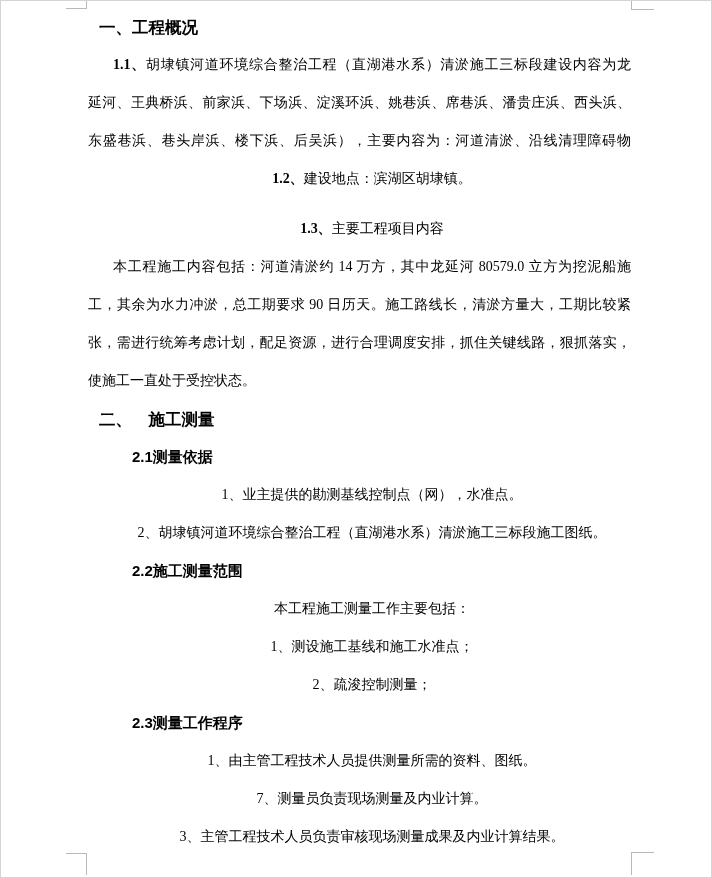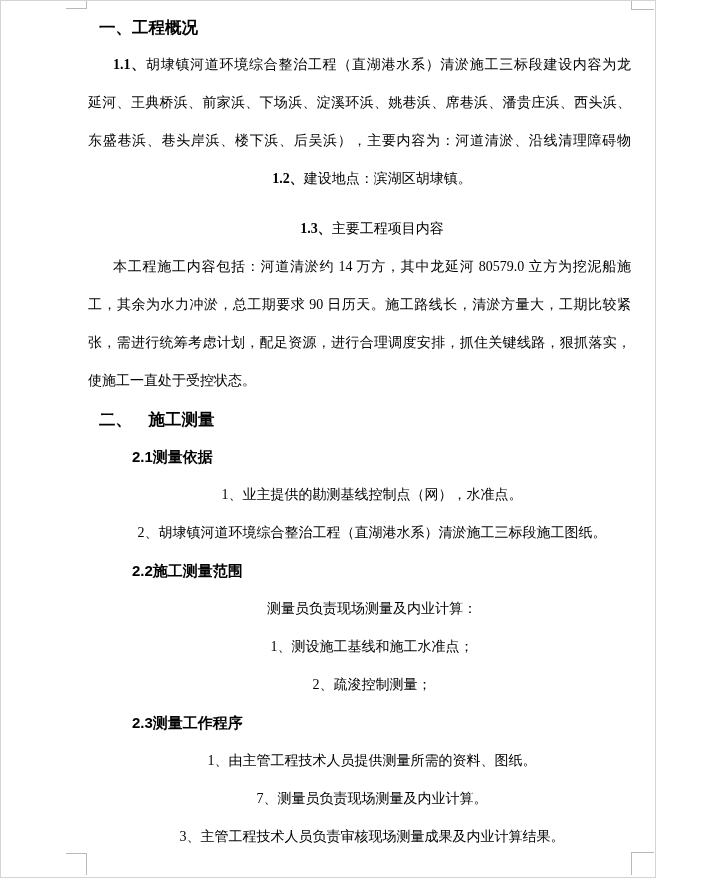--- a/index.html
+++ b/index.html
@@ -3,21 +3,21 @@
 <meta charset="utf-8">
 <style>
   html, body {
     margin: 0;
     padding: 0;
     background: #ffffff;
     font-family: "Liberation Serif", "DejaVu Serif", serif;
   }
   .page {
     position: relative;
-    width: 656px;
+    width: 712px;
     height: 878px;
     background: #ffffff;
     border: 1px solid #d4d4d4;
     box-sizing: border-box;
     overflow: hidden;
   }
   
   .crop { position: absolute; }
   .crop.tl { left: 65px; top: 0;     width: 20px; height: 7px;  border-right: 1px solid #b9b9b9; border-bottom: 1px solid #b9b9b9; }
   .crop.tr { left: 630px; top: 0;    width: 22px; height: 8px;  border-left: 1px solid #b9b9b9;  border-bottom: 1px solid #b9b9b9; }
@@ -76,21 +76,21 @@
       <div class="line item-bold-num" style="margin-top: 12px;"><span class="num">1.3、</span><span>主要工程项目内容</span></div>
       <div class="line indent justify">本工程施工内容包括：河道清淤约 14 万方，其中龙延河 80579.0 立方为挖泥船施</div>
       <div class="line cont justify">工，其余为水力冲淤，总工期要求 90 日历天。施工路线长，清淤方量大，工期比较紧</div>
       <div class="line cont justify">张，需进行统筹考虑计划，配足资源，进行合理调度安排，抓住关键线路，狠抓落实，</div>
       <div class="line cont">使施工一直处于受控状态。</div>
       <div class="line chapter">二、　施工测量</div>
       <div class="line section">2.1测量依据</div>
       <div class="line indent">1、业主提供的勘测基线控制点（网），水准点。</div>
       <div class="line indent">2、胡埭镇河道环境综合整治工程（直湖港水系）清淤施工三标段施工图纸。</div>
       <div class="line section">2.2施工测量范围</div>
-      <div class="line indent">测量员负责现场测量及内业计算：</div>
+      <div class="line indent">本工程施工测量工作主要包括：</div>
       <div class="line indent">1、测设施工基线和施工水准点；</div>
       <div class="line indent">2、疏浚控制测量；</div>
       <div class="line section">2.3测量工作程序</div>
       <div class="line indent">1、由主管工程技术人员提供测量所需的资料、图纸。</div>
       <div class="line indent">7、测量员负责现场测量及内业计算。</div>
       <div class="line indent">3、主管工程技术人员负责审核现场测量成果及内业计算结果。</div>
     </div>
 </div>
 
 </body></html>

